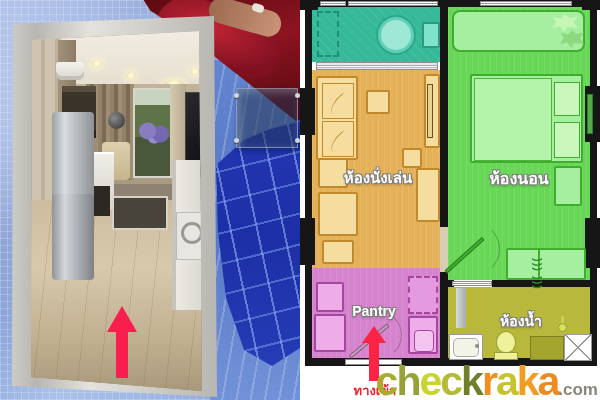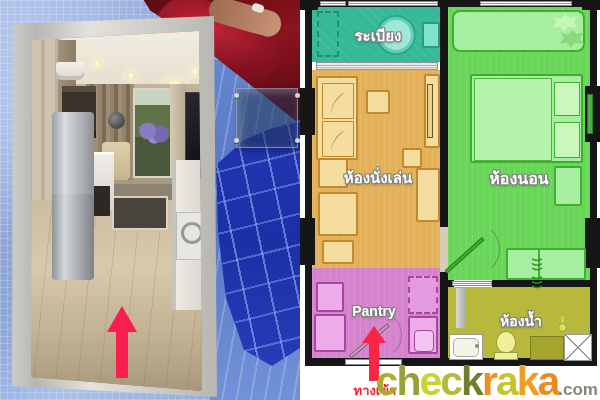--- a/index.html
+++ b/index.html
@@ -257,21 +257,20 @@
     <div class="abs" style="right:3px;top:9px;width:4px;height:4px;border-radius:50%;background:#8a8a8a;"></div>
   </div>
   <div class="abs" style="left:496px;top:331px;width:20px;height:22px;background:#eef09a;border:1.5px solid #9a9c35;border-radius:50% 50% 45% 45%;box-sizing:border-box;"></div>
   <div class="abs" style="left:494px;top:352px;width:24px;height:8px;background:#eef09a;border:1.5px solid #9a9c35;box-sizing:border-box;"></div>
   <div class="abs" style="left:530px;top:336px;width:34px;height:24px;background:#a3a52e;border:1.5px solid #7c7e20;box-sizing:border-box;"></div>
   <div class="abs" style="left:561px;top:316px;width:3px;height:9px;background:#c8d050;"></div>
   <div class="abs" style="left:558px;top:323px;width:9px;height:9px;border-radius:50%;background:#d8e060;border:1px solid #9a9c35;box-sizing:border-box;"></div>
   <div class="abs" style="left:456px;top:288px;width:10px;height:40px;background:linear-gradient(90deg,#d8dcd8,#a8aca8);"></div>
   <div class="abs xsq" style="left:564px;top:334px;width:28px;height:27px;"></div>
 
-  <div class="abs room-label" style="left:378px;top:36px;font-size:15px;">ระเบียง</div>
   <div class="abs room-label" style="left:378px;top:178px;font-size:15px;">ห้องนั่งเล่น</div>
   <div class="abs room-label" style="left:519px;top:178px;font-size:16px;">ห้องนอน</div>
   <div class="abs room-label" style="left:374px;top:311px;font-size:14px;">Pantry</div>
   <div class="abs room-label" style="left:521px;top:321px;font-size:14px;">ห้องน้ำ</div>
 
   <div class="abs plan-arrow-head" style="left:362px;top:326px;"></div>
   <div class="abs plan-arrow-shaft" style="left:369px;top:342px;width:10px;height:39px;"></div>
   <div class="abs entr-label" style="left:375px;top:380px;">ทางเข้า</div>
 
   <div class="abs watermark">

